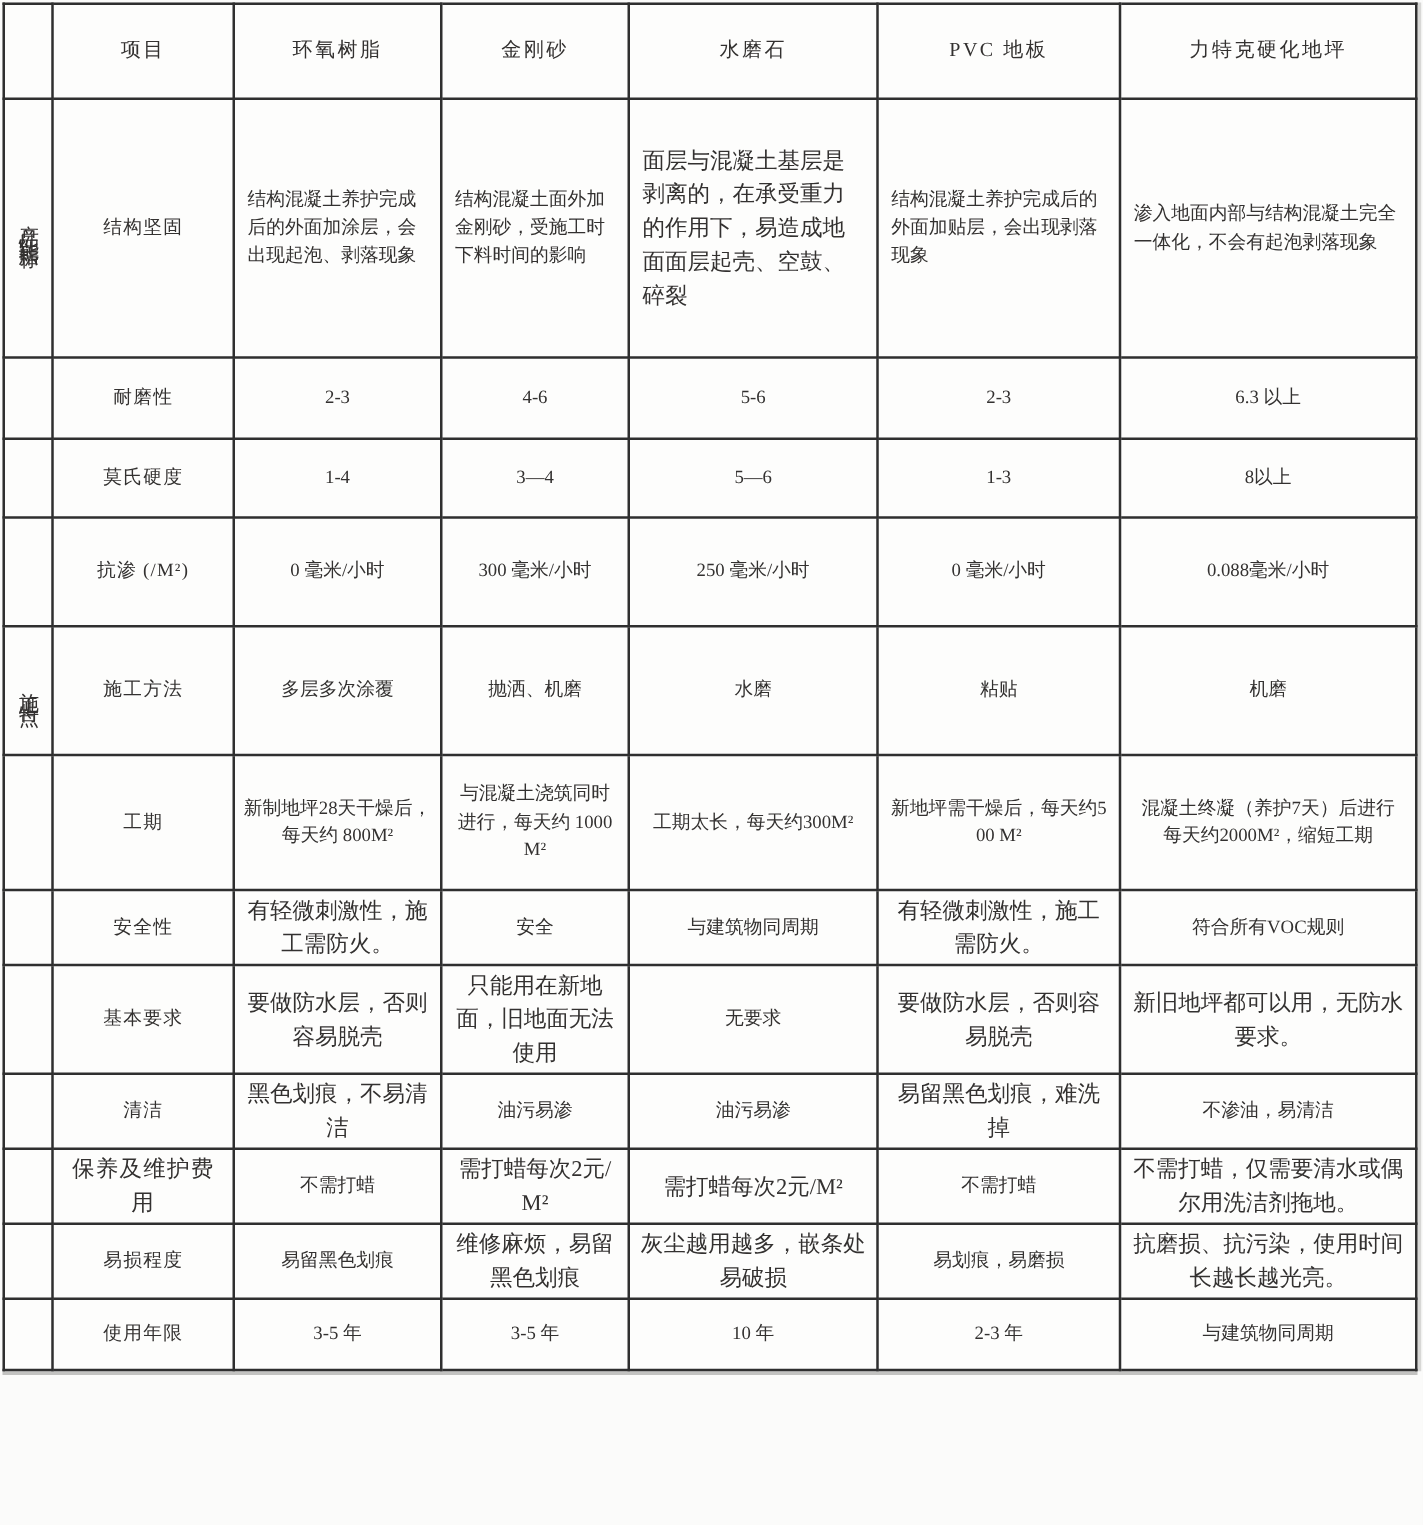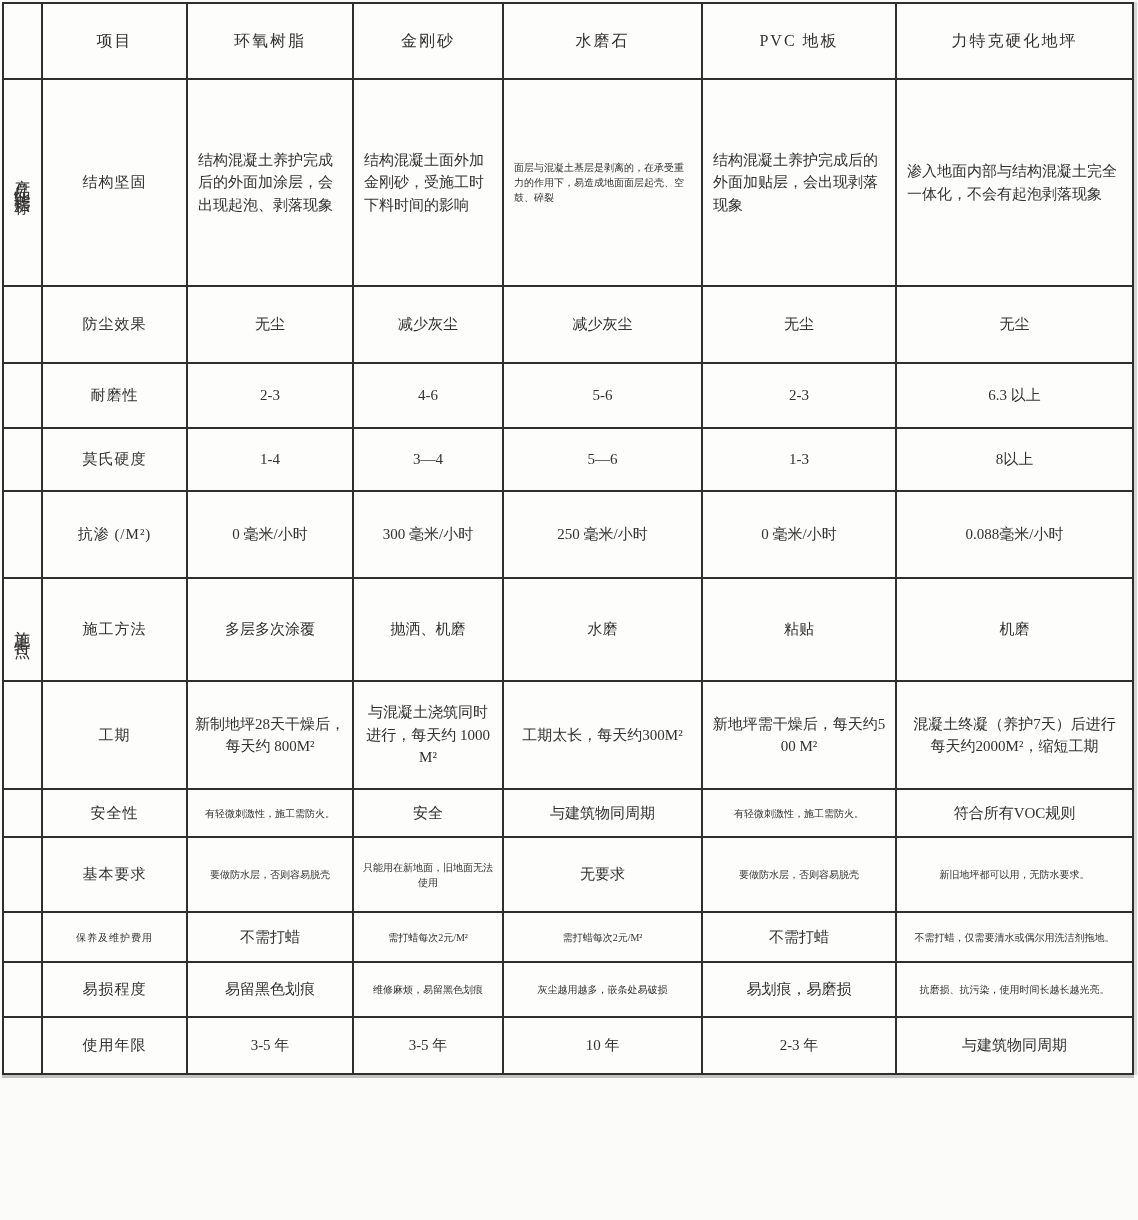--- a/index.html
+++ b/index.html
@@ -33,21 +33,21 @@
   }
   td.hdr { font-size:16px; letter-spacing:2px; }
   td.lbl { font-size:15px; letter-spacing:1px; }
   td.sec { padding:0; }
   td.left { text-align:left; padding:4px 10px; }
   .vspan {
     writing-mode:vertical-rl; text-orientation:upright;
     display:inline-block;
     font-size:16px; letter-spacing:4px; line-height:1.1;
   }
-  td.small { font-size:10px; }
+  td.small { font-size:18px; }
 </style>
 </head>
 <body>
 
 <div class="page">
   <table class="cmp">
     <colgroup>
       <col style="width:39px">
         <col style="width:145px">
         <col style="width:166px">
@@ -70,29 +70,20 @@
       <tr style="height:207px">
         <td class="sec"><span class="vspan">产品性能指标</span></td>
         <td class="lbl">结构坚固</td>
         <td class="left">结构混凝土养护完成后的外面加涂层，会出现起泡、剥落现象</td>
         <td class="left">结构混凝土面外加金刚砂，受施工时下料时间的影响</td>
         <td class="left small">面层与混凝土基层是剥离的，在承受重力的作用下，易造成地面面层起壳、空鼓、碎裂</td>
         <td class="left">结构混凝土养护完成后的外面加贴层，会出现剥落现象</td>
         <td class="left">渗入地面内部与结构混凝土完全一体化，不会有起泡剥落现象</td>
       </tr>
 
-      <tr style="height:77px">
-        <td class="sec"></td>
-        <td class="lbl">防尘效果</td>
-        <td>无尘</td>
-        <td>减少灰尘</td>
-        <td>减少灰尘</td>
-        <td>无尘</td>
-        <td>无尘</td>
-      </tr>
 
       <tr style="height:65px">
         <td class="sec"></td>
         <td class="lbl">耐磨性</td>
         <td>2-3</td>
         <td>4-6</td>
         <td>5-6</td>
         <td>2-3</td>
         <td>6.3 以上</td>
       </tr>
@@ -152,20 +143,29 @@
       <tr style="height:75px">
         <td class="sec"></td>
         <td class="lbl">基本要求</td>
         <td class="small">要做防水层，否则容易脱壳</td>
         <td class="small">只能用在新地面，旧地面无法使用</td>
         <td>无要求</td>
         <td class="small">要做防水层，否则容易脱壳</td>
         <td class="small">新旧地坪都可以用，无防水要求。</td>
       </tr>
 
+      <tr style="height:55px">
+        <td class="sec"></td>
+        <td class="lbl">清洁</td>
+        <td class="small">黑色划痕，不易清洁</td>
+        <td>油污易渗</td>
+        <td>油污易渗</td>
+        <td class="small">易留黑色划痕，难洗掉</td>
+        <td>不渗油，易清洁</td>
+      </tr>
 
       <tr style="height:50px">
         <td class="sec"></td>
         <td class="lbl small">保养及维护费用</td>
         <td>不需打蜡</td>
         <td class="small">需打蜡每次2元/M²</td>
         <td class="small">需打蜡每次2元/M²</td>
         <td>不需打蜡</td>
         <td class="small">不需打蜡，仅需要清水或偶尔用洗洁剂拖地。</td>
       </tr>

